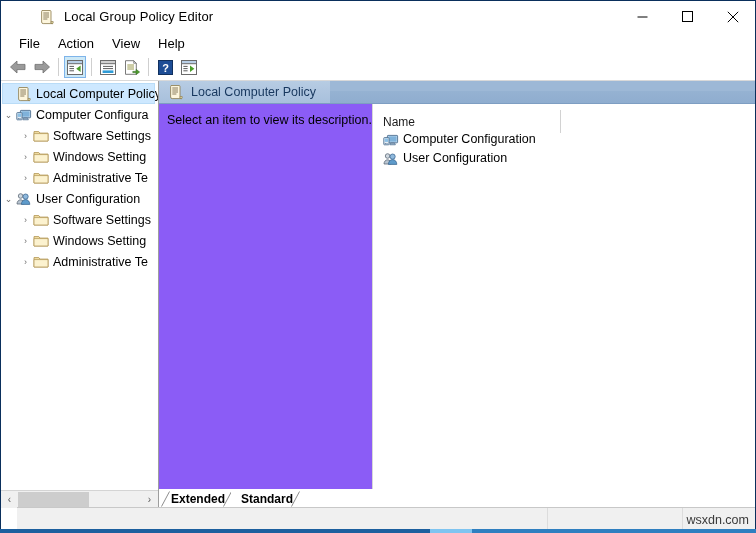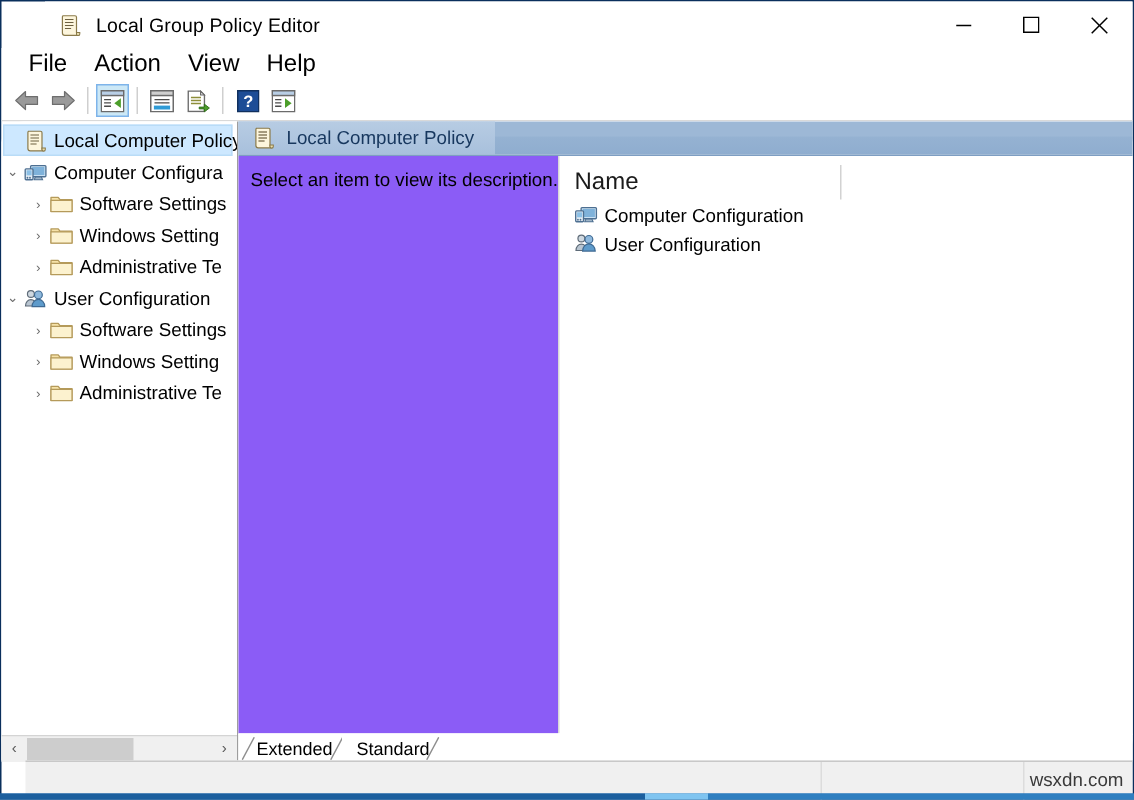--- a/index.html
+++ b/index.html
@@ -37,21 +37,21 @@
   .winbtns{position:absolute;right:0;top:0;height:31px;display:flex;}
   .winbtn{
     width:45px;height:31px;display:flex;align-items:center;justify-content:center;
     font-size:13px;color:#000;line-height:1;
   }
   .winbtn.min{padding-bottom:6px;}
   
   #menubar{
     height:22px;flex:0 0 22px;background:#ffffff;
     display:flex;align-items:center;padding-left:9px;
-    font-size:16px;
+    font-size:13px;
   }
   #menubar .mi{padding:2px 9px;color:#000;}
   
   #toolbar{
     height:26px;flex:0 0 26px;background:#ffffff;
     display:flex;align-items:center;padding-left:5px;
     border-bottom:1px solid #d9d9d9;
   }
   .tbtn{
     width:22px;height:22px;margin:0 1px;position:relative;
@@ -116,29 +116,29 @@
   #descpane{
     width:213px;flex:0 0 213px;box-sizing:border-box;
     padding:9px 0 0 8px;font-size:12.5px;color:#000;background:#8b5cf6;
   }
   #listpane{
     flex:1 1 auto;min-width:0;background:#ffffff;
     border-left:1px solid #d7d7d7;
     padding-top:8px;position:relative;
   }
   #listpane .colhdr{
-    font-size:16px;color:#1b1b1b;padding-left:10px;height:20px;display:flex;align-items:center;
+    font-size:12px;color:#1b1b1b;padding-left:10px;height:20px;display:flex;align-items:center;
   }
   #listpane .colsep{position:absolute;left:187px;top:6px;width:1px;height:23px;background:#d2d2d2;}
-  .lrow{height:19px;display:flex;align-items:flex-end;padding-left:10px;font-size:12.5px;}
+  .lrow{height:19px;display:flex;align-items:flex-start;padding-left:10px;font-size:12.5px;}
   .lrow .lico{width:16px;height:16px;flex:0 0 16px;margin-right:4px;position:relative;}
   
   #tabstrip{
     height:17px;flex:0 0 17px;background:#ffffff;display:flex;align-items:flex-end;
-    padding-left:2px;position:relative;border-top:1px solid #ffffff;
+    padding-left:2px;position:relative;border-top:1px solid #ffffff;font-weight:bold;
   }
   .mtab{
     height:16px;display:flex;align-items:center;
     font-size:12px;color:#000;position:relative;
     padding:0 6px 0 10px;
     background:#ffffff;
   }
   .mtab .slash-l{position:absolute;left:0px;top:0;width:9px;height:16px;}
   .mtab .slash-r{position:absolute;right:-1px;top:0;width:9px;height:16px;}
   

